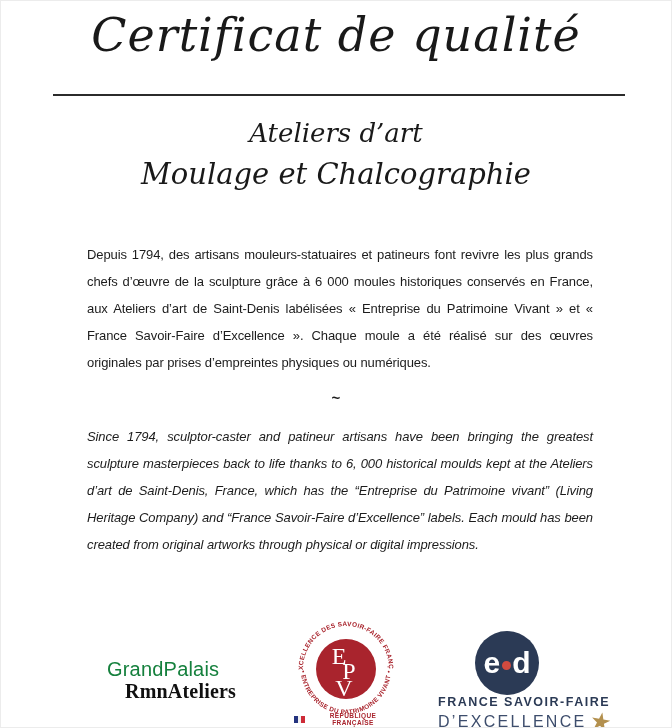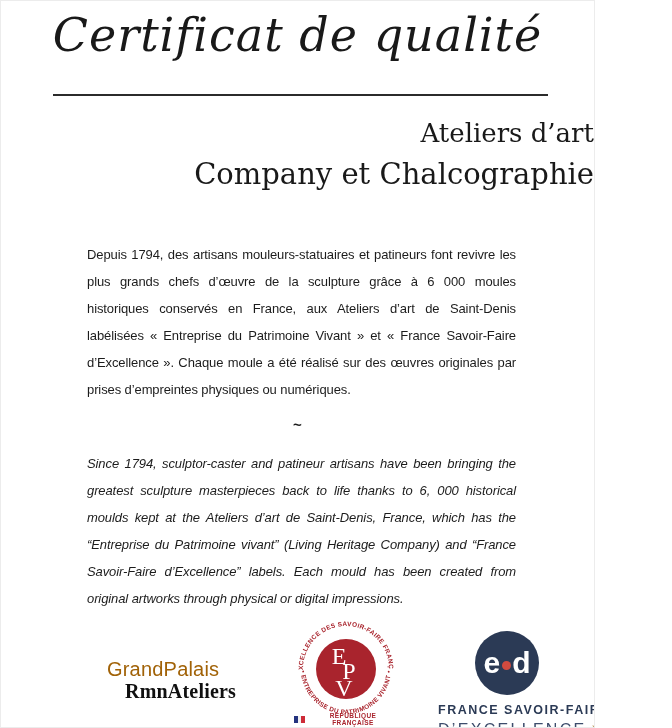--- a/index.html
+++ b/index.html
@@ -1,18 +1,18 @@
 <!DOCTYPE html>
 <html><head>
 <meta charset="utf-8">
 <style>
   html,body { margin:0; padding:0; background:#fff; }
   .page {
     position:relative;
-    width:595px; height:728px;
+    width:672px; height:728px;
     background:#ffffff;
     box-sizing:border-box;
     border:1px solid #ececec;
     font-family:"Liberation Sans", sans-serif;
     color:#1c1c1c;
     overflow:hidden;
   }
   .title {
     margin:0; padding-top:4px;
     text-align:center;
@@ -23,22 +23,23 @@
     line-height:60px;
     color:#191919;
     letter-spacing:1px;
   }
   .rule {
     height:0;
     border-top:2px solid #2b2b2b;
     margin:29px 46px 0 52px;
   }
   .subtitle-1, .subtitle-2 {
-    text-align:right;
+    text-align:center;
     font-family:"DejaVu Serif", serif;
+    font-style:italic;
     color:#191919;
   }
   .subtitle-1 { margin-top:20px; font-size:26px; line-height:34px; }
   .subtitle-2 { margin-top:5px;  font-size:29px; line-height:38px; }
   .textblock { margin:48px 78px 0 78px; }
   .textblock p {
     margin:0 0 11px 8px;
     text-align:justify;
     font-size:13px;
     line-height:27px;
@@ -47,21 +48,21 @@
   .textblock p.en { font-style:italic; margin-bottom:12px; }
   .tilde {
     text-align:center;
     font-size:15px;
     font-weight:bold;
     margin:13px 0 17px 0;
   }
   
   .logos { position:absolute; left:0; top:618px; width:672px; height:110px; }
   .logo-gp { position:absolute; left:106px; top:40px; line-height:1; }
-  .gp1 { font-size:20px; color:#a16207; letter-spacing:0.2px; }
+  .gp1 { font-size:20px; color:#15803d; letter-spacing:0.2px; }
   .gp2 { font-size:20px; font-weight:bold; color:#101010; margin-left:18px; margin-top:2px; letter-spacing:0.2px;font-family:Liberation Serif, serif; }
   .logo-epv { position:absolute; left:293px; top:0; width:104px; text-align:center; }
   .epv-arc { font-size:6.4px; font-weight:bold; letter-spacing:0.35px; fill:#a9242d; font-family:"Liberation Sans", sans-serif; }
   .epv-letter { font-family:"Liberation Serif", serif; fill:#ffffff; }
   .republique {
     margin-top:-11px;
     display:flex; align-items:center; justify-content:center; gap:3px;
     font-size:6.5px; font-weight:bold; letter-spacing:0.4px; color:#a9242d;
   }
   .flag { display:inline-flex; width:11px; height:7px; }
@@ -78,42 +79,41 @@
   }
   .ed-e, .ed-d {
     color:#ffffff; font-weight:bold; font-size:30px; line-height:1;
     font-family:"Liberation Sans", sans-serif;
   }
   .ed-dot {
     width:9px; height:9px; border-radius:50%;
     background:#d04a3f; margin:0 1px 0 2px; align-self:center; margin-top:4px;
   }
   .ed-line1 {
-    margin-top:8px;
     font-size:12.5px; font-weight:bold; letter-spacing:1.5px;
     color:#2b3a55; white-space:nowrap;
   }
   .ed-line2 {
     margin-top:1px;
     display:flex; align-items:center;
     font-size:16px; letter-spacing:2.3px; color:#3d4d6c; white-space:nowrap;
   }
   .star { color:#b3904e; font-size:24px; margin-left:3px; transform:rotate(10deg); line-height:1; }
 </style>
 </head>
 <body>
 
 <div class="page">
 
   <h1 class="title">Certificat de qualité</h1>
 
   <div class="rule"></div>
 
   <div class="subtitle-1">Ateliers d’art</div>
-  <div class="subtitle-2">Company et Chalcographie</div>
+  <div class="subtitle-2">Moulage et Chalcographie</div>
 
   <div class="textblock">
     <p class="fr">Depuis 1794, des artisans mouleurs-statuaires et patineurs font revivre les plus grands chefs d’œuvre de la sculpture grâce à 6 000 moules historiques conservés en France, aux Ateliers d’art de Saint-Denis labélisées « Entreprise du Patrimoine Vivant » et « France Savoir-Faire d’Excellence ». Chaque moule a été réalisé sur des œuvres originales par prises d’empreintes physiques ou numériques.</p>
     <div class="tilde">~</div>
     <p class="en">Since 1794, sculptor-caster and patineur artisans have been bringing the greatest sculpture masterpieces back to life thanks to 6, 000 historical moulds kept at the Ateliers d’art de Saint-Denis, France, which has the “Entreprise du Patrimoine vivant” (Living Heritage Company) and “France Savoir-Faire d’Excellence” labels. Each mould has been created from original artworks through physical or digital impressions.</p>
   </div>
 
   <div class="logos">
 
     <div class="logo-gp">

